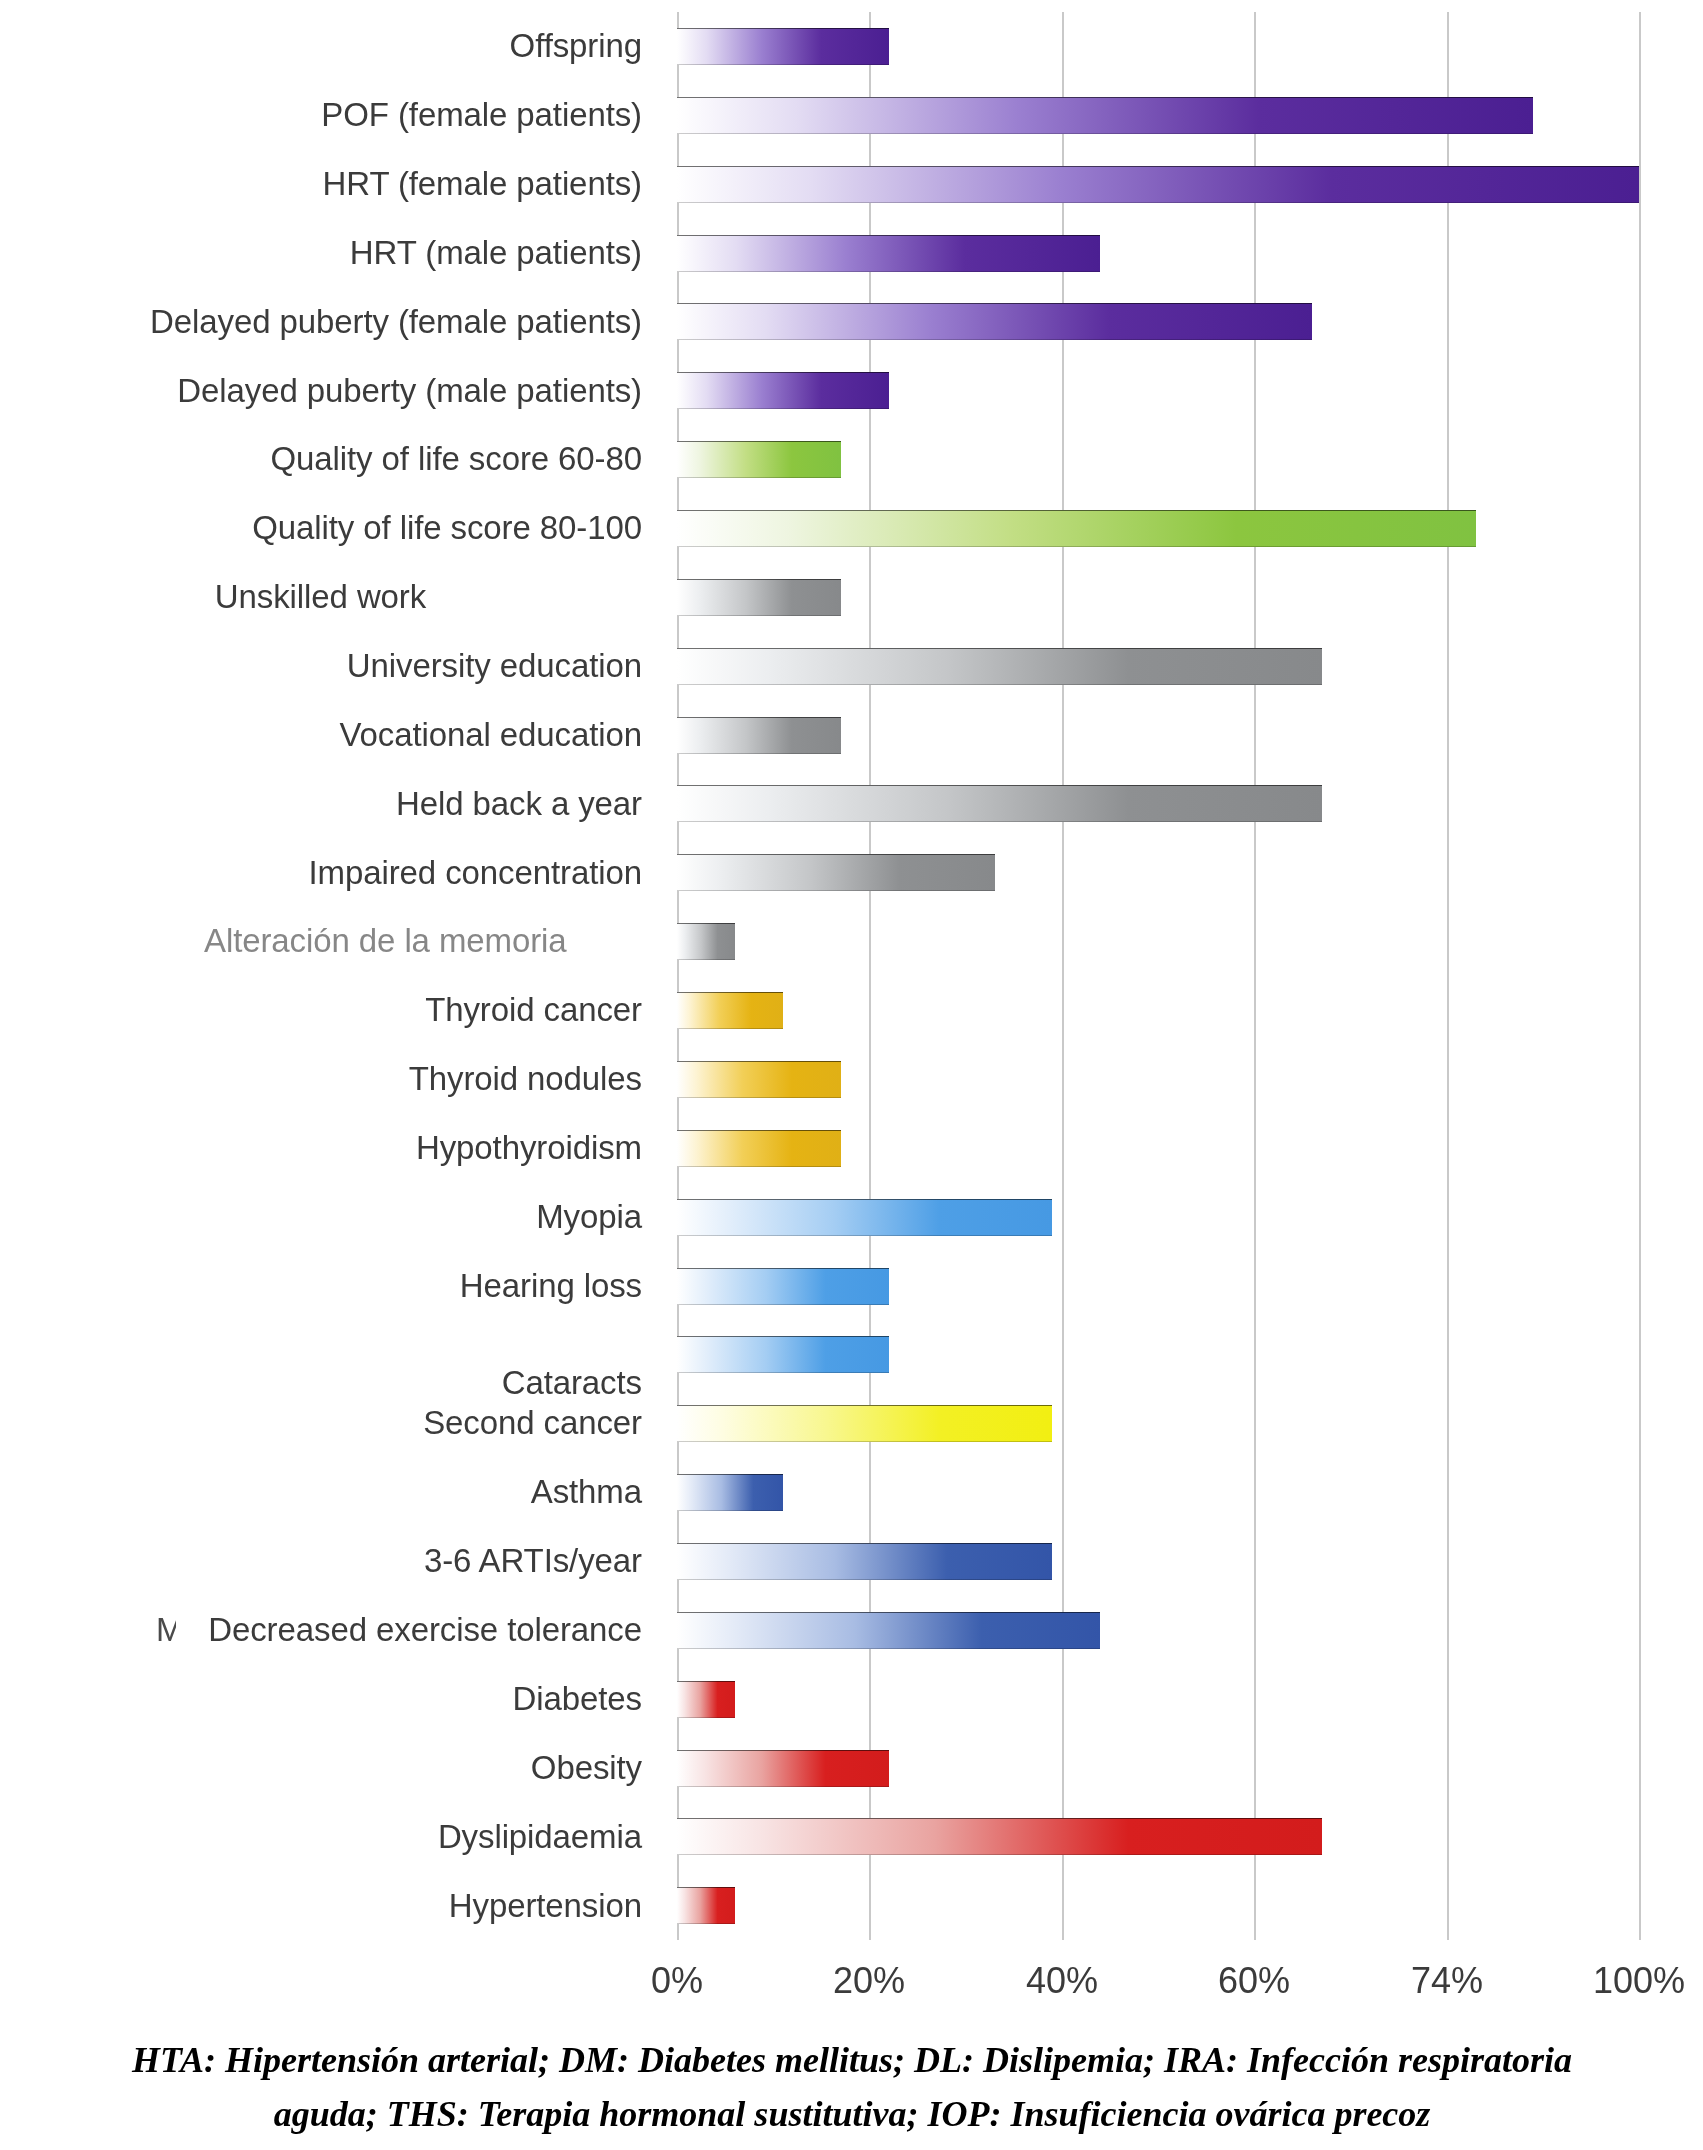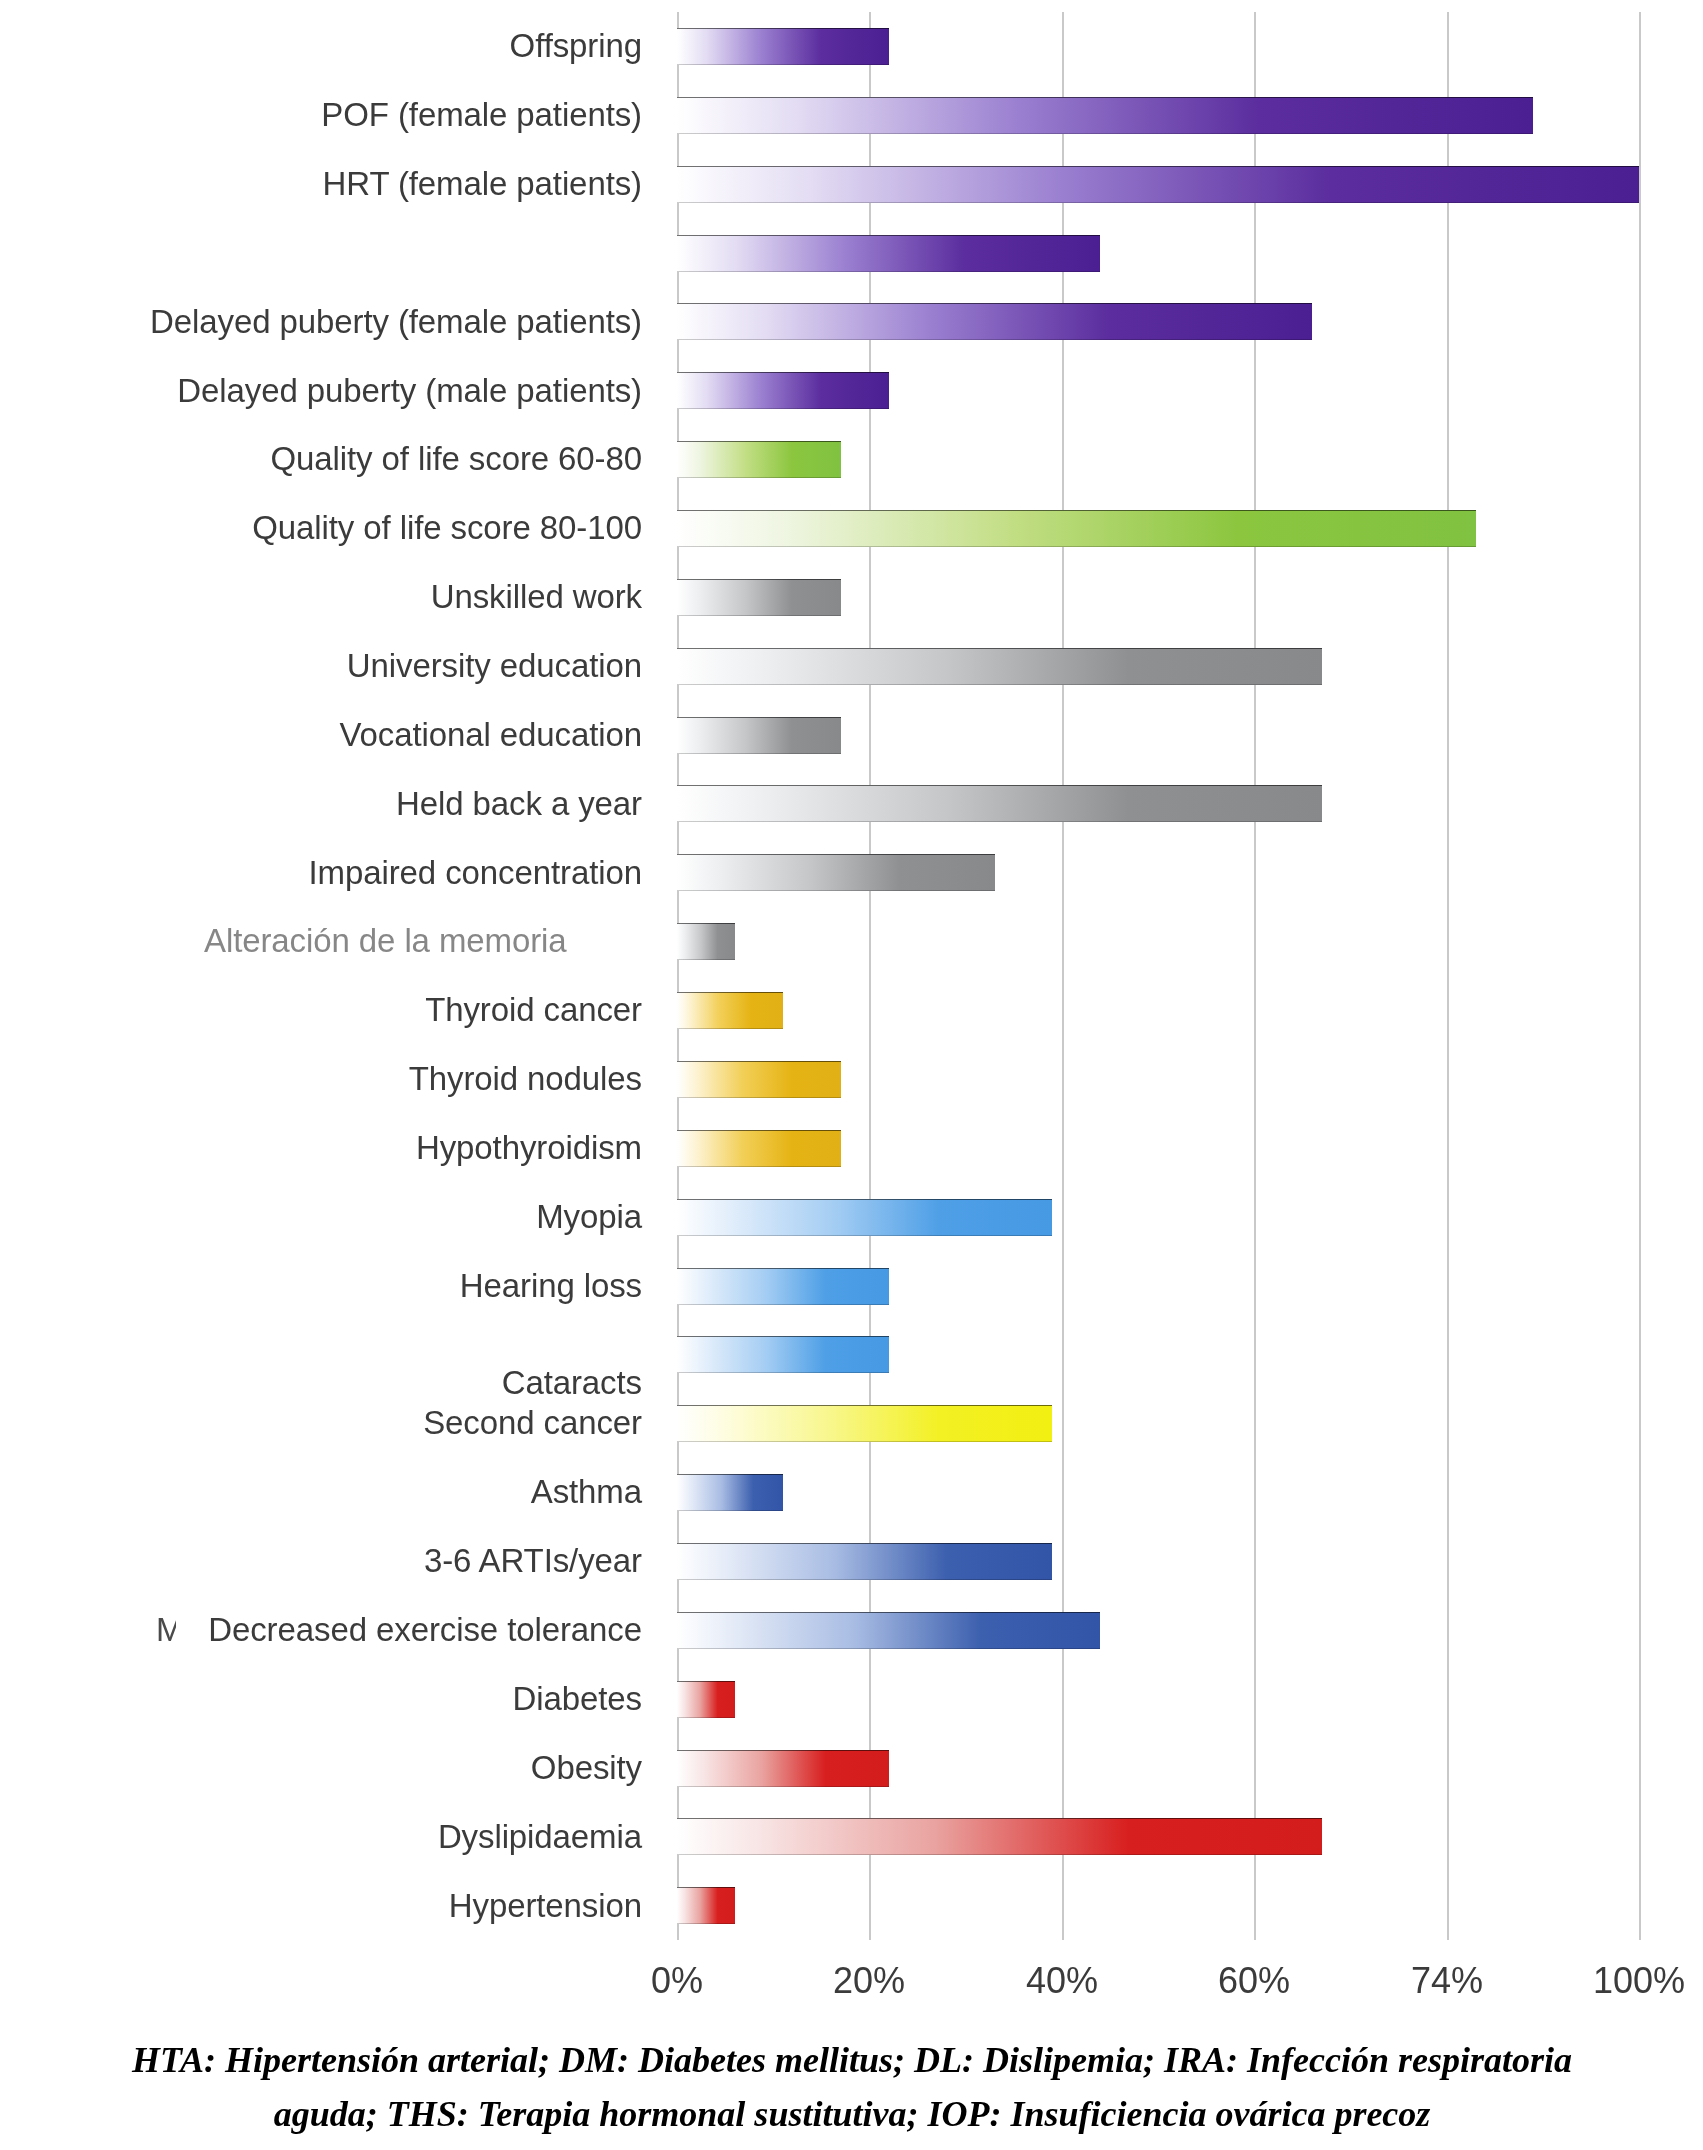--- a/index.html
+++ b/index.html
@@ -144,25 +144,26 @@
 <body>
 
 <div id="figure">
 
   <div id="chart-area">
 
     <div id="category-labels">
         <div class="cat-label" style="top: 15px;">Offspring</div>
         <div class="cat-label" style="top: 84px;">POF (female patients)</div>
         <div class="cat-label" style="top: 153px;">HRT (female patients)</div>
+        <div class="cat-label" style="top: 222px;">HRT (male patients)</div>
         <div class="cat-label" style="top: 291px;">Delayed puberty (female patients)</div>
         <div class="cat-label" style="top: 360px;">Delayed puberty (male patients)</div>
         <div class="cat-label" style="top: 428px;">Quality of life score 60-80</div>
         <div class="cat-label" style="top: 497px;">Quality of life score 80-100</div>
-        <div class="cat-label" style="top: 566px;">Unskilled work</div>
+        <div class="cat-label" style="top: 566px; text-align: center;">Unskilled work</div>
         <div class="cat-label" style="top: 635px;">University education</div>
         <div class="cat-label" style="top: 704px;">Vocational education</div>
         <div class="cat-label" style="top: 773px;">Held back a year</div>
         <div class="cat-label" style="top: 842px;">Impaired concentration</div>
         <div class="cat-label overlay-es" style="top: 910px;">Alteración de la memoria</div>
         <div class="cat-label" style="top: 979px;">Thyroid cancer</div>
         <div class="cat-label" style="top: 1048px;">Thyroid nodules</div>
         <div class="cat-label" style="top: 1117px;">Hypothyroidism</div>
         <div class="cat-label" style="top: 1186px;">Myopia</div>
         <div class="cat-label" style="top: 1255px;">Hearing loss</div>

